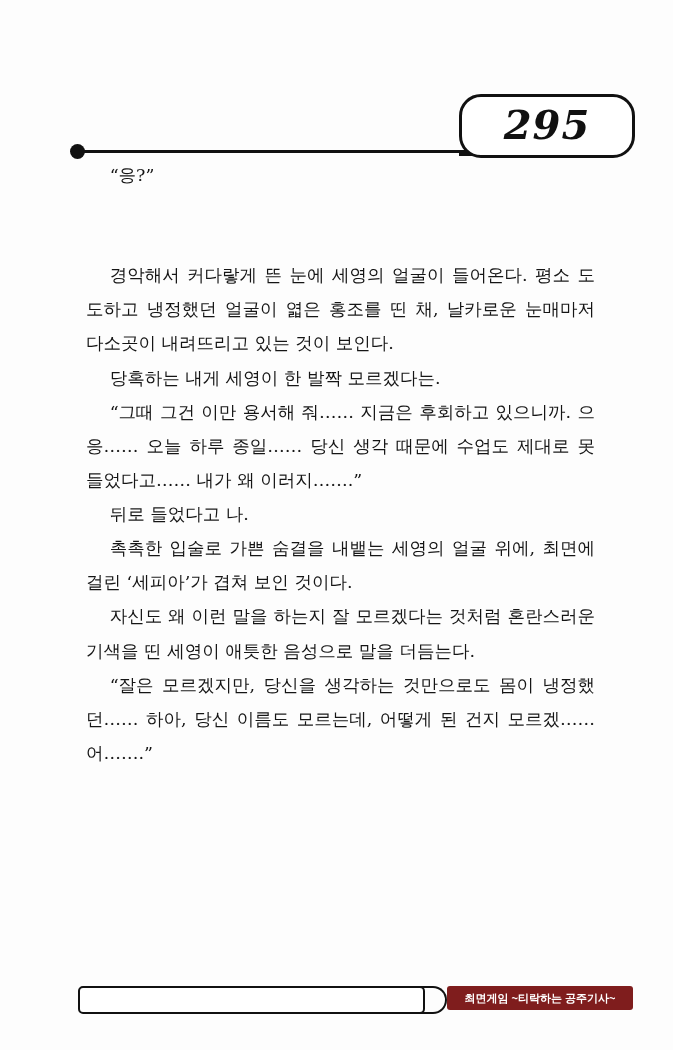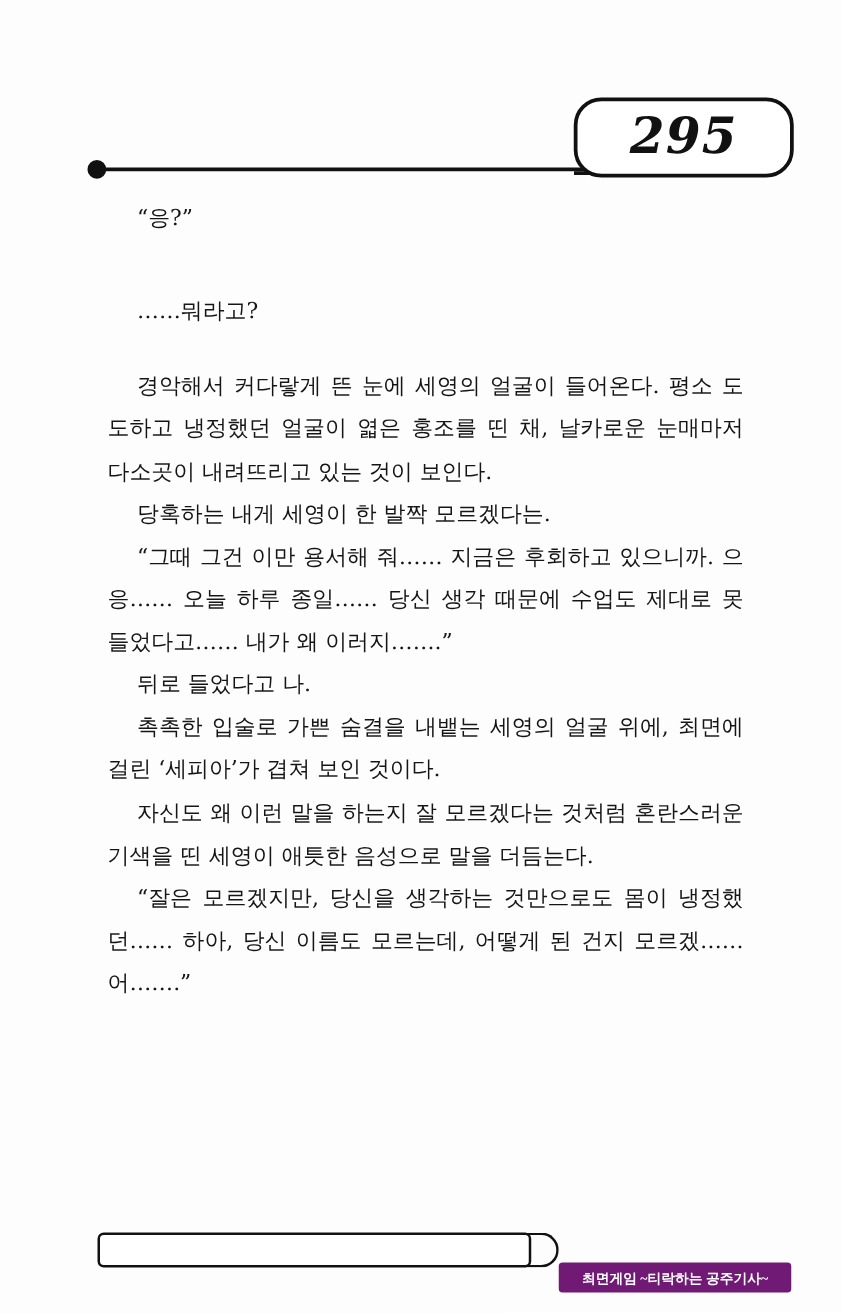--- a/index.html
+++ b/index.html
@@ -18,21 +18,21 @@
 
   .page {
     position: absolute;
     inset: 0;
     background: #fdfdfd;
   }
 
   
   .header {
     position: absolute;
-    top: 78px;
+    top: 94px;
     left: 0;
     right: 0;
     height: 70px;
   }
 
   .page-number-bubble {
     position: absolute;
     right: 38px;
     top: 0px;
     width: 170px;
@@ -136,51 +136,49 @@
     border-bottom: 2px solid #111;
     border-top-right-radius: 14px;
     border-bottom-right-radius: 14px;
   }
   .footer-title {
     position: absolute;
     right: 0;
     top: 0;
     width: 186px;
     height: 24px;
-    background: #701a75;
+    background: #7f1d1d;
     color: #fff;
-    font-family: Liberation Serif, serif;
+    font-family: Liberation Sans, sans-serif;
     font-size: 11px;
     font-weight: 700;
     display: flex;
     align-items: center;
     justify-content: center;
     border-radius: 3px;
     letter-spacing: 0px;
-    margin-top: 24px;
   }
 </style>
 </head>
 <body>
 
 <div class="page">
 
   <div class="header">
     <div class="header-dot"></div>
     <div class="header-rule"></div>
     <div class="header-rule-curve"></div>
     <div class="page-number-bubble">
       <span class="page-number">295</span>
     </div>
   </div>
 
   <div class="content">
     <p class="para">“응?”</p>
     <div class="gap-lg"></div>
-    <p class="para">……뭐라고?</p>
     <div class="gap-md"></div>
     <p class="para">경악해서 커다랗게 뜬 눈에 세영의 얼굴이 들어온다. 평소 도도하고 냉정했던 얼굴이 엷은 홍조를 띤 채, 날카로운 눈매마저 다소곳이 내려뜨리고 있는 것이 보인다.</p>
     <p class="para">당혹하는 내게 세영이 한 발짝 모르겠다는.</p>
     <p class="para">“그때 그건 이만 용서해 줘…… 지금은 후회하고 있으니까. 으응…… 오늘 하루 종일…… 당신 생각 때문에 수업도 제대로 못 들었다고…… 내가 왜 이러지…….”</p>
     <p class="para">뒤로 들었다고 나.</p>
     <p class="para">촉촉한 입술로 가쁜 숨결을 내뱉는 세영의 얼굴 위에, 최면에 걸린 ‘세피아’가 겹쳐 보인 것이다.</p>
     <p class="para">자신도 왜 이런 말을 하는지 잘 모르겠다는 것처럼 혼란스러운 기색을 띤 세영이 애틋한 음성으로 말을 더듬는다.</p>
     <p class="para">“잘은 모르겠지만, 당신을 생각하는 것만으로도 몸이 냉정했던…… 하아, 당신 이름도 모르는데, 어떻게 된 건지 모르겠…… 어…….”</p>
   </div>
 

